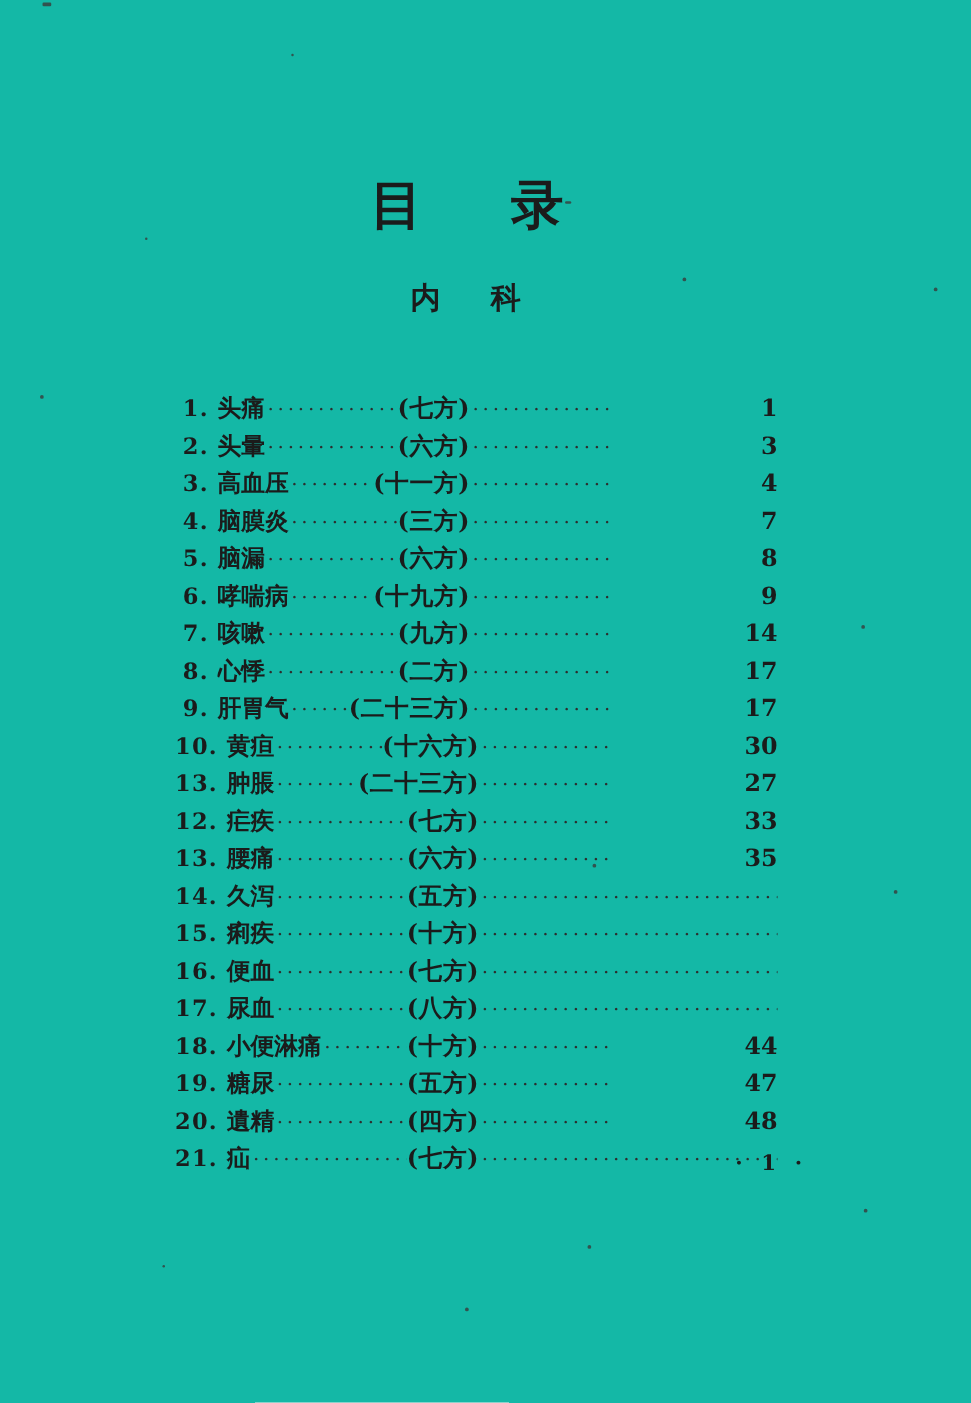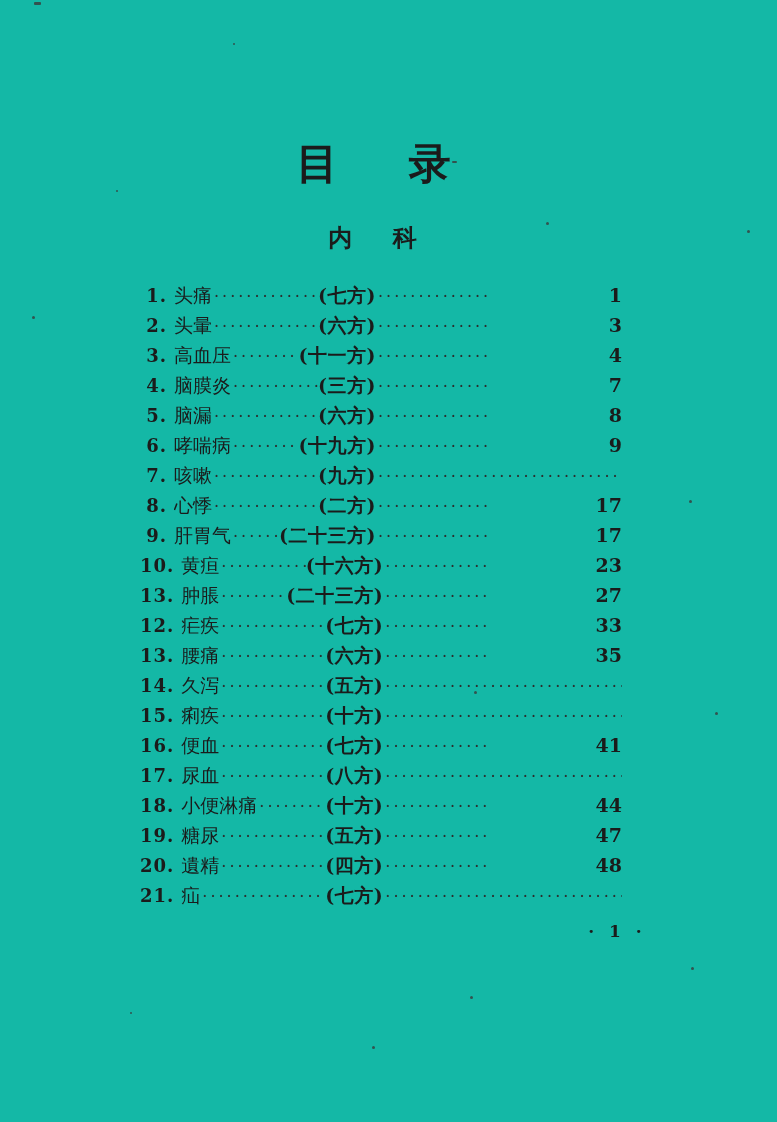--- a/index.html
+++ b/index.html
@@ -63,28 +63,29 @@
     letter-spacing: 1px;
   }
   .left-group {
     flex: 0 0 202px;
     display: flex;
     align-items: baseline;
     overflow: hidden;
   }
   .entry-name {
     flex: 0 0 auto;
-    font-weight: 400;
+    font-weight: 700;
     white-space: nowrap;
   }
   .entry-fang {
     flex: 0 0 auto;
     font-weight: 600;
     white-space: nowrap;
     letter-spacing: 0.5px;
+    margin-top: 32px;
   }
   .leader {
     flex: 1 1 0;
     overflow: hidden;
     white-space: nowrap;
     font-size: 16px;
     letter-spacing: 3px;
     color: #2d2d2d;
     padding: 0 2px;
   }
@@ -195,20 +196,21 @@
     </div>
 
     <div class="toc-row">
       <span class="entry-no">7.</span>
       <span class="left-group">
         <span class="entry-name">咳嗽</span>
         <span class="leader">··························································································</span>
         <span class="entry-fang">(九方)</span>
       </span>
       <span class="leader">··························································································</span>
+      <span class="entry-page">14</span>
     </div>
 
     <div class="toc-row">
       <span class="entry-no">8.</span>
       <span class="left-group">
         <span class="entry-name">心悸</span>
         <span class="leader">··························································································</span>
         <span class="entry-fang">(二方)</span>
       </span>
       <span class="leader">··························································································</span>
@@ -227,21 +229,21 @@
     </div>
 
     <div class="toc-row">
       <span class="entry-no">10.</span>
       <span class="left-group">
         <span class="entry-name">黄疸</span>
         <span class="leader">··························································································</span>
         <span class="entry-fang">(十六方)</span>
       </span>
       <span class="leader">··························································································</span>
-      <span class="entry-page">23</span>
+      <span class="entry-page">30</span>
     </div>
 
     <div class="toc-row">
       <span class="entry-no">13.</span>
       <span class="left-group">
         <span class="entry-name">肿脹</span>
         <span class="leader">··························································································</span>
         <span class="entry-fang">(二十三方)</span>
       </span>
       <span class="leader">··························································································</span>
@@ -291,21 +293,20 @@
     </div>
 
     <div class="toc-row">
       <span class="entry-no">16.</span>
       <span class="left-group">
         <span class="entry-name">便血</span>
         <span class="leader">··························································································</span>
         <span class="entry-fang">(七方)</span>
       </span>
       <span class="leader">··························································································</span>
-      <span class="entry-page">41</span>
     </div>
 
     <div class="toc-row">
       <span class="entry-no">17.</span>
       <span class="left-group">
         <span class="entry-name">尿血</span>
         <span class="leader">··························································································</span>
         <span class="entry-fang">(八方)</span>
       </span>
       <span class="leader">··························································································</span>

